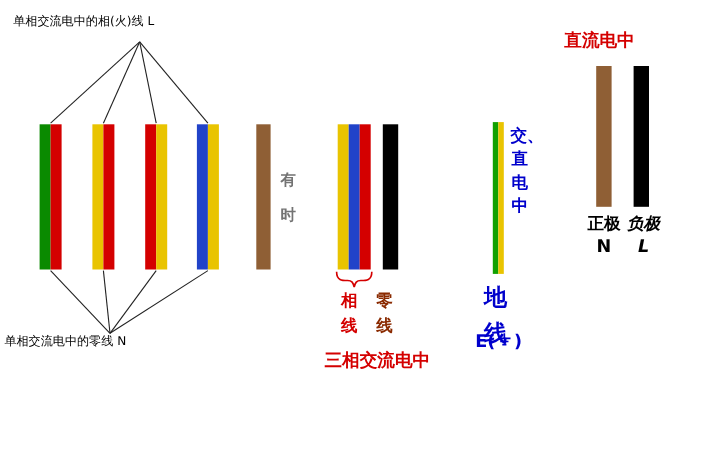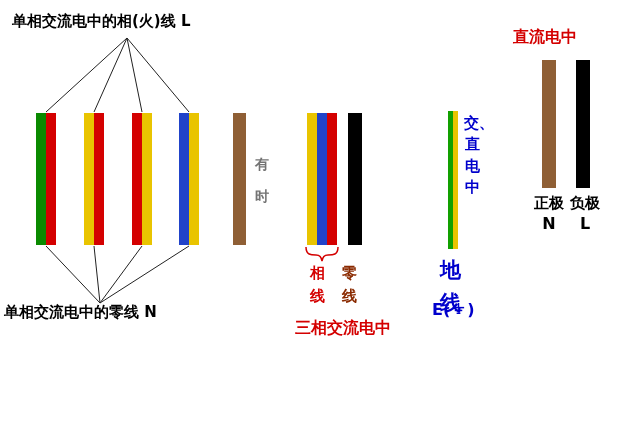--- a/index.html
+++ b/index.html
@@ -14,21 +14,21 @@
     overflow:hidden;
   }
   .abs { position:absolute; }
   svg.overlay { position:absolute; left:0; top:0; pointer-events:none; }
   .bar { position:absolute; display:flex; }
   .stripe { height:100%; display:block; }
   .w10 { width:10px; }
   .w13 { width:13px; }
   .w14 { width:14px; }
   .w5  { width:5px; }
-  .title { font-weight:bold; font-size:15px; color:#000; white-space:nowrap; }
+  .title { font-weight:normal; font-size:11px; color:#000; white-space:nowrap; }
   .vtext { word-break:break-all; text-align:center; font-weight:bold; }
   .red-t    { color:#d40000; }
   .maroon-t { color:#8a2a00; }
   .blue-t   { color:#0000cc; }
   .sometimes { width:16px; font-size:14px; line-height:2.3; color:#737373; }
   .phase-neutral-lbl { width:17px; font-size:15px; line-height:1.5; }
   .acdc-lbl { width:17px; font-size:15px; line-height:1.42; }
   .ground-lbl { width:17px; font-size:21px; line-height:1.55; }
   .ground-e { font-size:16px; font-weight:bold; display:flex; align-items:center; gap:1px; }
   .three-phase-title { font-size:16px; font-weight:bold; white-space:nowrap; }
@@ -139,19 +139,19 @@
 
   <div class="bar" style="left:576px; top:60px; height:128px;">
     <span class="stripe w14" style="background-color: rgb(0, 0, 0);"></span>
   </div>
 
   <div class="abs pole" style="left:532px; top:193px;">
     <div>正极</div>
     <div class="letter">N</div>
   </div>
 
-  <div class="abs pole" style="left:568px; top:193px;">
+  <div class="abs pole" style="left:568px; top:193px;font-style:italic;">
     <div>负极</div>
     <div class="letter">L</div>
   </div>
 
 
 </div>
 
 </body></html>

